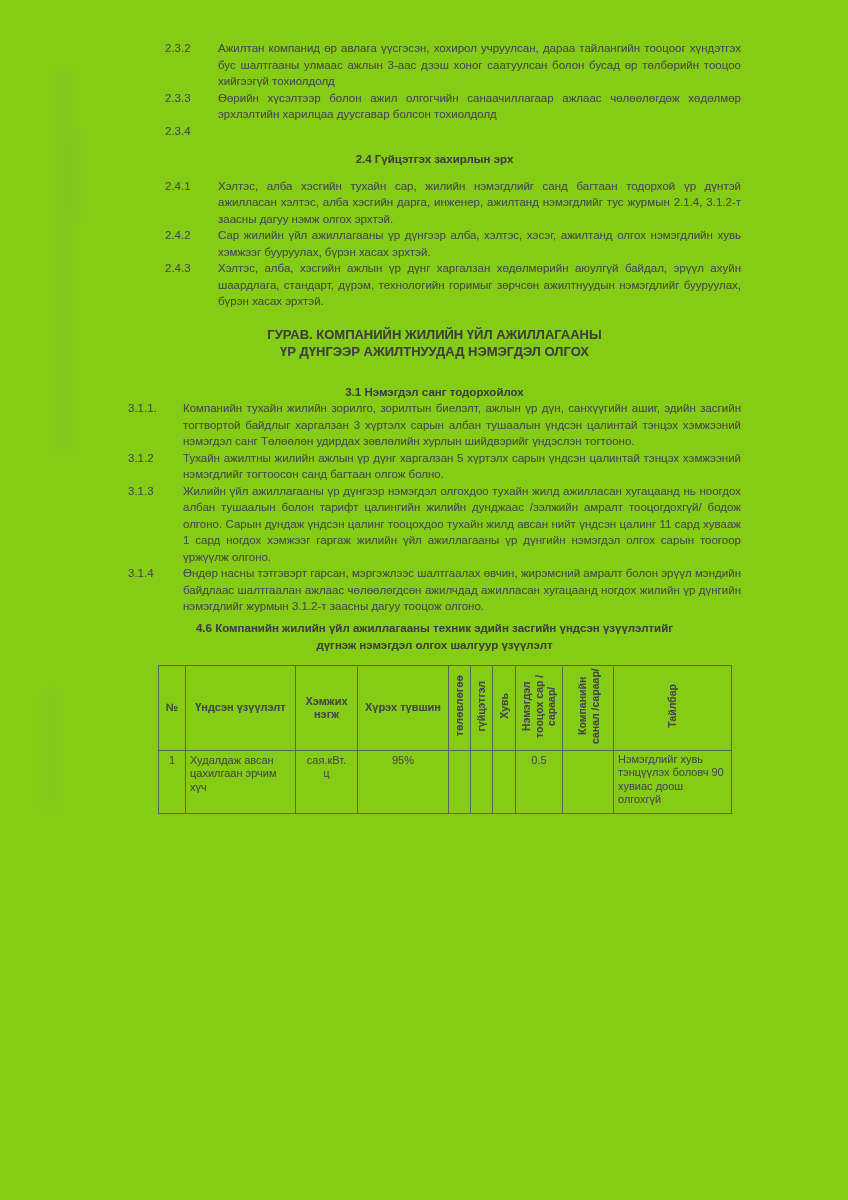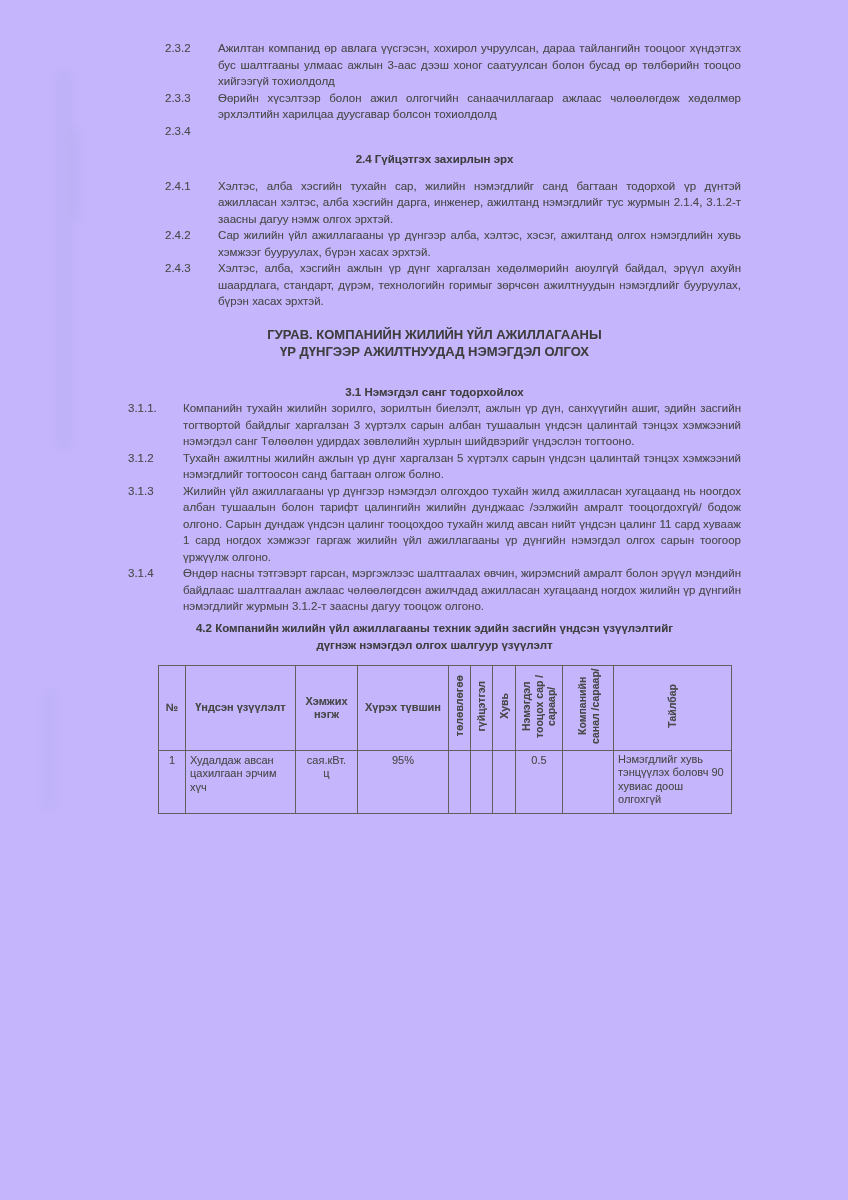--- a/index.html
+++ b/index.html
@@ -1,17 +1,17 @@
 <!DOCTYPE html>
 <html><head>
 <meta charset="utf-8">
 <style>
   html,body { margin:0; padding:0; background:#ffffff; }
   .page {
-    position:relative; width:848px; height:1200px; background:#c4b5fd; overflow:hidden;
+    position:relative; width:848px; height:1200px; background:#84cc16; overflow:hidden;
     font-family:"Liberation Sans","DejaVu Sans",sans-serif; color:#4a4a4a;
   }
   
   .artifact { position:absolute; background:rgba(125,138,150,0.06); filter:blur(4px); border-radius:10px; }
   .a1 { left:56px; top:70px;  width:16px; height:380px; }
   .a2 { left:72px; top:130px; width:8px;  height:90px;  background:rgba(125,138,150,0.08); }
   .a3 { left:44px; top:690px; width:12px; height:120px; background:rgba(125,138,150,0.045); }
 
   .content {
     position:absolute; left:128px; top:40px; width:613px;
@@ -102,21 +102,21 @@
     <div class="item l31">
       <span class="num">3.1.3</span>
       <span class="txt">Жилийн үйл ажиллагааны үр дүнгээр нэмэгдэл олгохдоо тухайн жилд ажилласан хугацаанд нь ноогдох албан тушаалын болон тарифт цалингийн жилийн дунджаас /ээлжийн амралт тооцогдохгүй/ бодож олгоно. Сарын дундаж үндсэн цалинг тооцохдоо тухайн жилд авсан нийт үндсэн цалинг 11 сард хувааж 1 сард ногдох хэмжээг гаргаж жилийн үйл ажиллагааны үр дүнгийн нэмэгдэл олгох сарын тоогоор үржүүлж олгоно.</span>
     </div>
     <div class="item l31">
       <span class="num">3.1.4</span>
       <span class="txt">Өндөр насны тэтгэвэрт гарсан, мэргэжлээс шалтгаалах өвчин, жирэмсний амралт болон эрүүл мэндийн байдлаас шалтгаалан ажлаас чөлөөлөгдсөн ажилчдад ажилласан хугацаанд ногдох жилийн үр дүнгийн нэмэгдлийг журмын 3.1.2-т заасны дагуу тооцож олгоно.</span>
     </div>
 
     <div class="h32">
-      <div>4.2  Компанийн жилийн үйл ажиллагааны техник эдийн засгийн үндсэн үзүүлэлтийг</div>
+      <div>4.6  Компанийн жилийн үйл ажиллагааны техник эдийн засгийн үндсэн үзүүлэлтийг</div>
       <div>дүгнэж нэмэгдэл олгох шалгуур үзүүлэлт</div>
     </div>
 
     <div class="tbl-wrap">
       <table>
         <colgroup>
           <col style="width:27px">
             <col style="width:110px">
             <col style="width:62px">
             <col style="width:91px">

